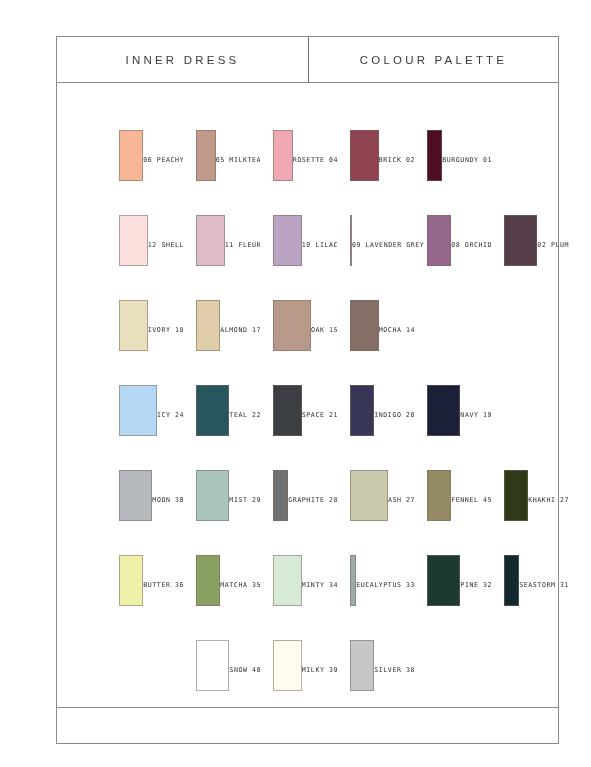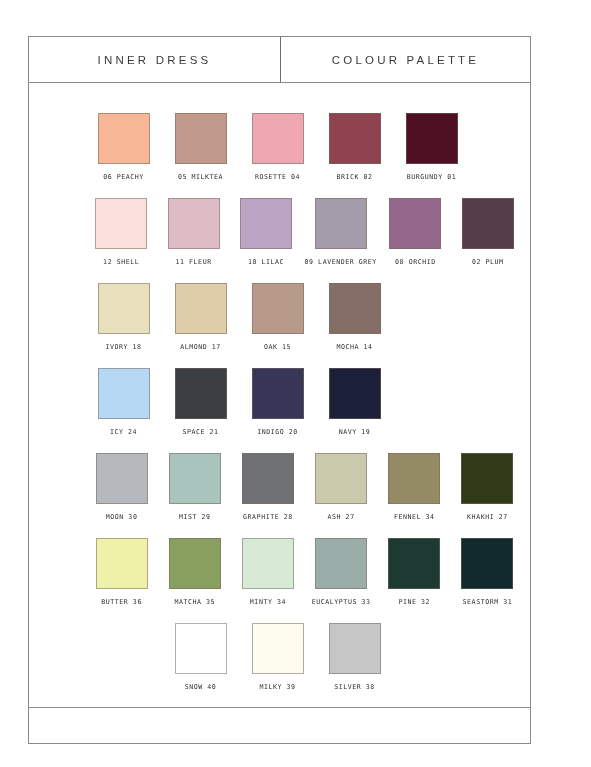--- a/index.html
+++ b/index.html
@@ -18,21 +18,21 @@
     position: relative;
     width: 591px;
     height: 767px;
     background: #ffffff;
     box-sizing: border-box;
   }
 
   
   .sheet {
     position: absolute;
-    left: 28px;
+    left: 56px;
     top: 36px;
     width: 503px;
     height: 708px;
     border: 1px solid #8a8a8a;
     box-sizing: border-box;
     background: #fff;
   }
 
   
   .header {
@@ -93,21 +93,21 @@
     display: flex;
     height: 85px;
     padding-left: 62px;
     box-sizing: border-box;
   }
 
   .swatch-cell {
     width: 65px;
     margin-right: 12px;
     display: flex;
-    flex-direction: column;
+    flex-direction: row;
     align-items: center;
   }
   .swatch-cell.spacer {
     visibility: hidden;
   }
 
   .swatch-chip {
     width: 52px;
     height: 51px;
     border: 1px solid rgba(120, 105, 95, 0.55);
@@ -205,20 +205,24 @@
             <div class="swatch-chip" style="background: rgb(133, 110, 102);"></div>
             <div class="swatch-label">MOCHA 14</div>
           </div>
         </div>
         <div class="swatch-row">
           <div class="swatch-cell">
             <div class="swatch-chip" style="background: rgb(181, 216, 244);"></div>
             <div class="swatch-label">ICY 24</div>
           </div>
           <div class="swatch-cell">
+            <div class="swatch-chip" style="background: rgb(39, 86, 95);"></div>
+            <div class="swatch-label">TEAL 22</div>
+          </div>
+          <div class="swatch-cell">
             <div class="swatch-chip" style="background: rgb(59, 62, 67);"></div>
             <div class="swatch-label">SPACE 21</div>
           </div>
           <div class="swatch-cell">
             <div class="swatch-chip" style="background: rgb(56, 54, 86);"></div>
             <div class="swatch-label">INDIGO 20</div>
           </div>
           <div class="swatch-cell">
             <div class="swatch-chip" style="background: rgb(28, 31, 56);"></div>
             <div class="swatch-label">NAVY 19</div>
@@ -236,21 +240,21 @@
           <div class="swatch-cell">
             <div class="swatch-chip" style="background: rgb(111, 113, 116);"></div>
             <div class="swatch-label">GRAPHITE 28</div>
           </div>
           <div class="swatch-cell">
             <div class="swatch-chip" style="background: rgb(203, 201, 172);"></div>
             <div class="swatch-label">ASH 27</div>
           </div>
           <div class="swatch-cell">
             <div class="swatch-chip" style="background: rgb(148, 138, 100);"></div>
-            <div class="swatch-label">FENNEL 34</div>
+            <div class="swatch-label">FENNEL 45</div>
           </div>
           <div class="swatch-cell">
             <div class="swatch-chip" style="background: rgb(49, 58, 24);"></div>
             <div class="swatch-label">KHAKHI 27</div>
           </div>
         </div>
         <div class="swatch-row">
           <div class="swatch-cell">
             <div class="swatch-chip" style="background: rgb(239, 241, 168);"></div>
             <div class="swatch-label">BUTTER 36</div>

